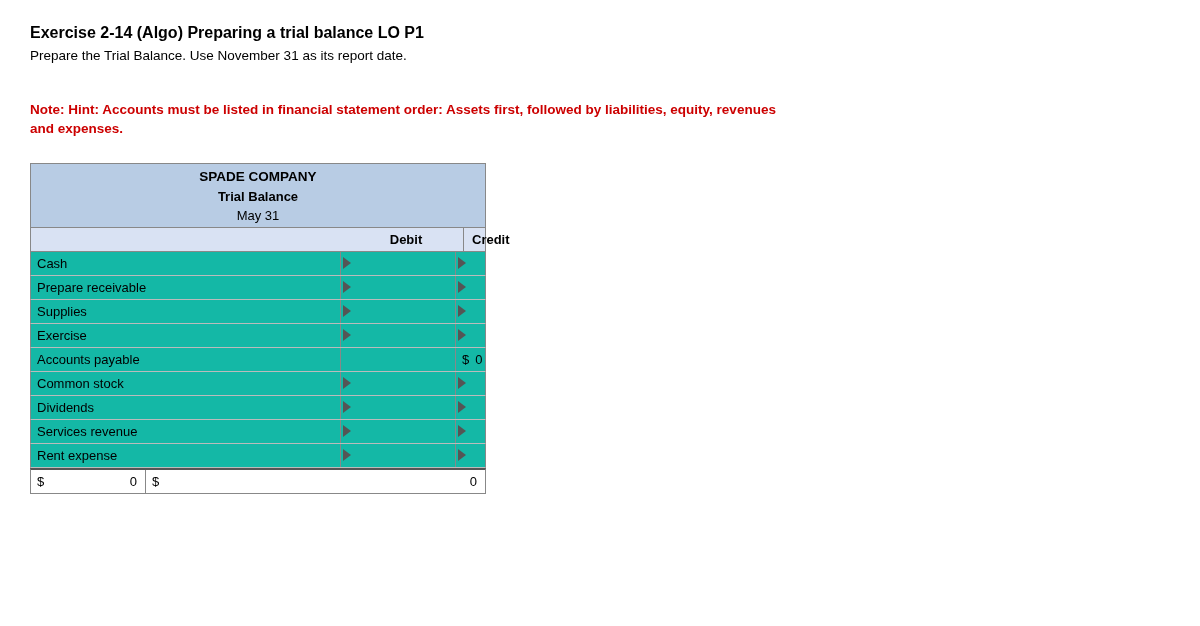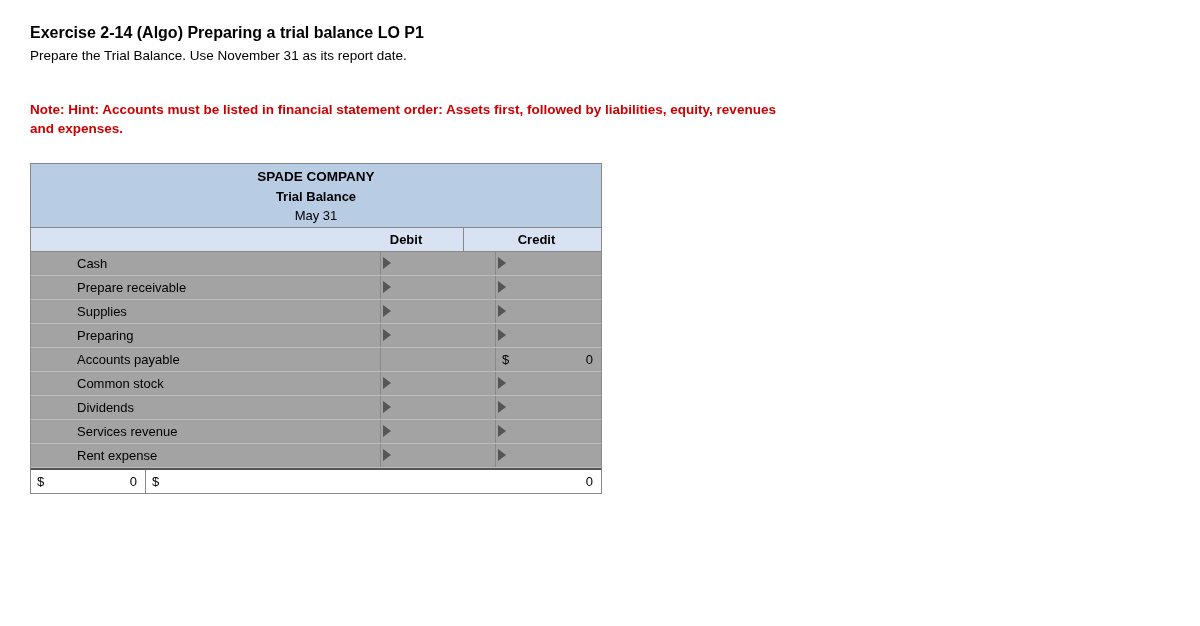--- a/index.html
+++ b/index.html
@@ -24,21 +24,21 @@
     .note {
       color: #c00;
       font-weight: bold;
       font-size: 13.5px;
       margin-bottom: 24px;
       max-width: 760px;
       line-height: 1.4;
       margin-top: 38px;
     }
     .table-wrapper {
-      width: 572px;
+      width: 456px;
     }
     .company-header {
       background: #b8cce4;
       border: 1px solid #888;
       border-bottom: none;
       text-align: center;
       padding: 5px 0 3px;
       font-weight: bold;
       font-size: 13.5px;
     }
@@ -80,22 +80,21 @@
       text-align: center;
       padding: 4px 0;
       font-weight: bold;
       font-size: 13px;
     }
     .data-row {
       display: flex;
       border-left: 1px solid #888;
       border-right: 1px solid #888;
       border-bottom: 1px solid #bbb;
-      background: #a3a3a3;
-      padding-left: 40px;
+      background: #14b8a6;
     }
     .data-row:first-child {
       border-top: 1px solid #888;
     }
     .cell-account {
       flex: 0 0 310px;
       border-right: 1px solid #888;
       padding: 4px 6px;
       font-size: 13px;
       display: flex;
@@ -225,21 +224,21 @@
         <div class="cell-debit">
           <span class="arrow"></span>
           <input class="input-field" type="text" style="">
         </div>
         <div class="cell-credit">
           <span class="arrow"></span>
           <input class="input-field" type="text" style="">
         </div>
       </div>
       <div class="data-row">
-        <div class="cell-account">Preparing</div>
+        <div class="cell-account">Exercise</div>
         <div class="cell-debit">
           <span class="arrow"></span>
           <input class="input-field" type="text" style="">
         </div>
         <div class="cell-credit">
           <span class="arrow"></span>
           <input class="input-field" type="text" style="">
         </div>
       </div>
       <div class="data-row">

